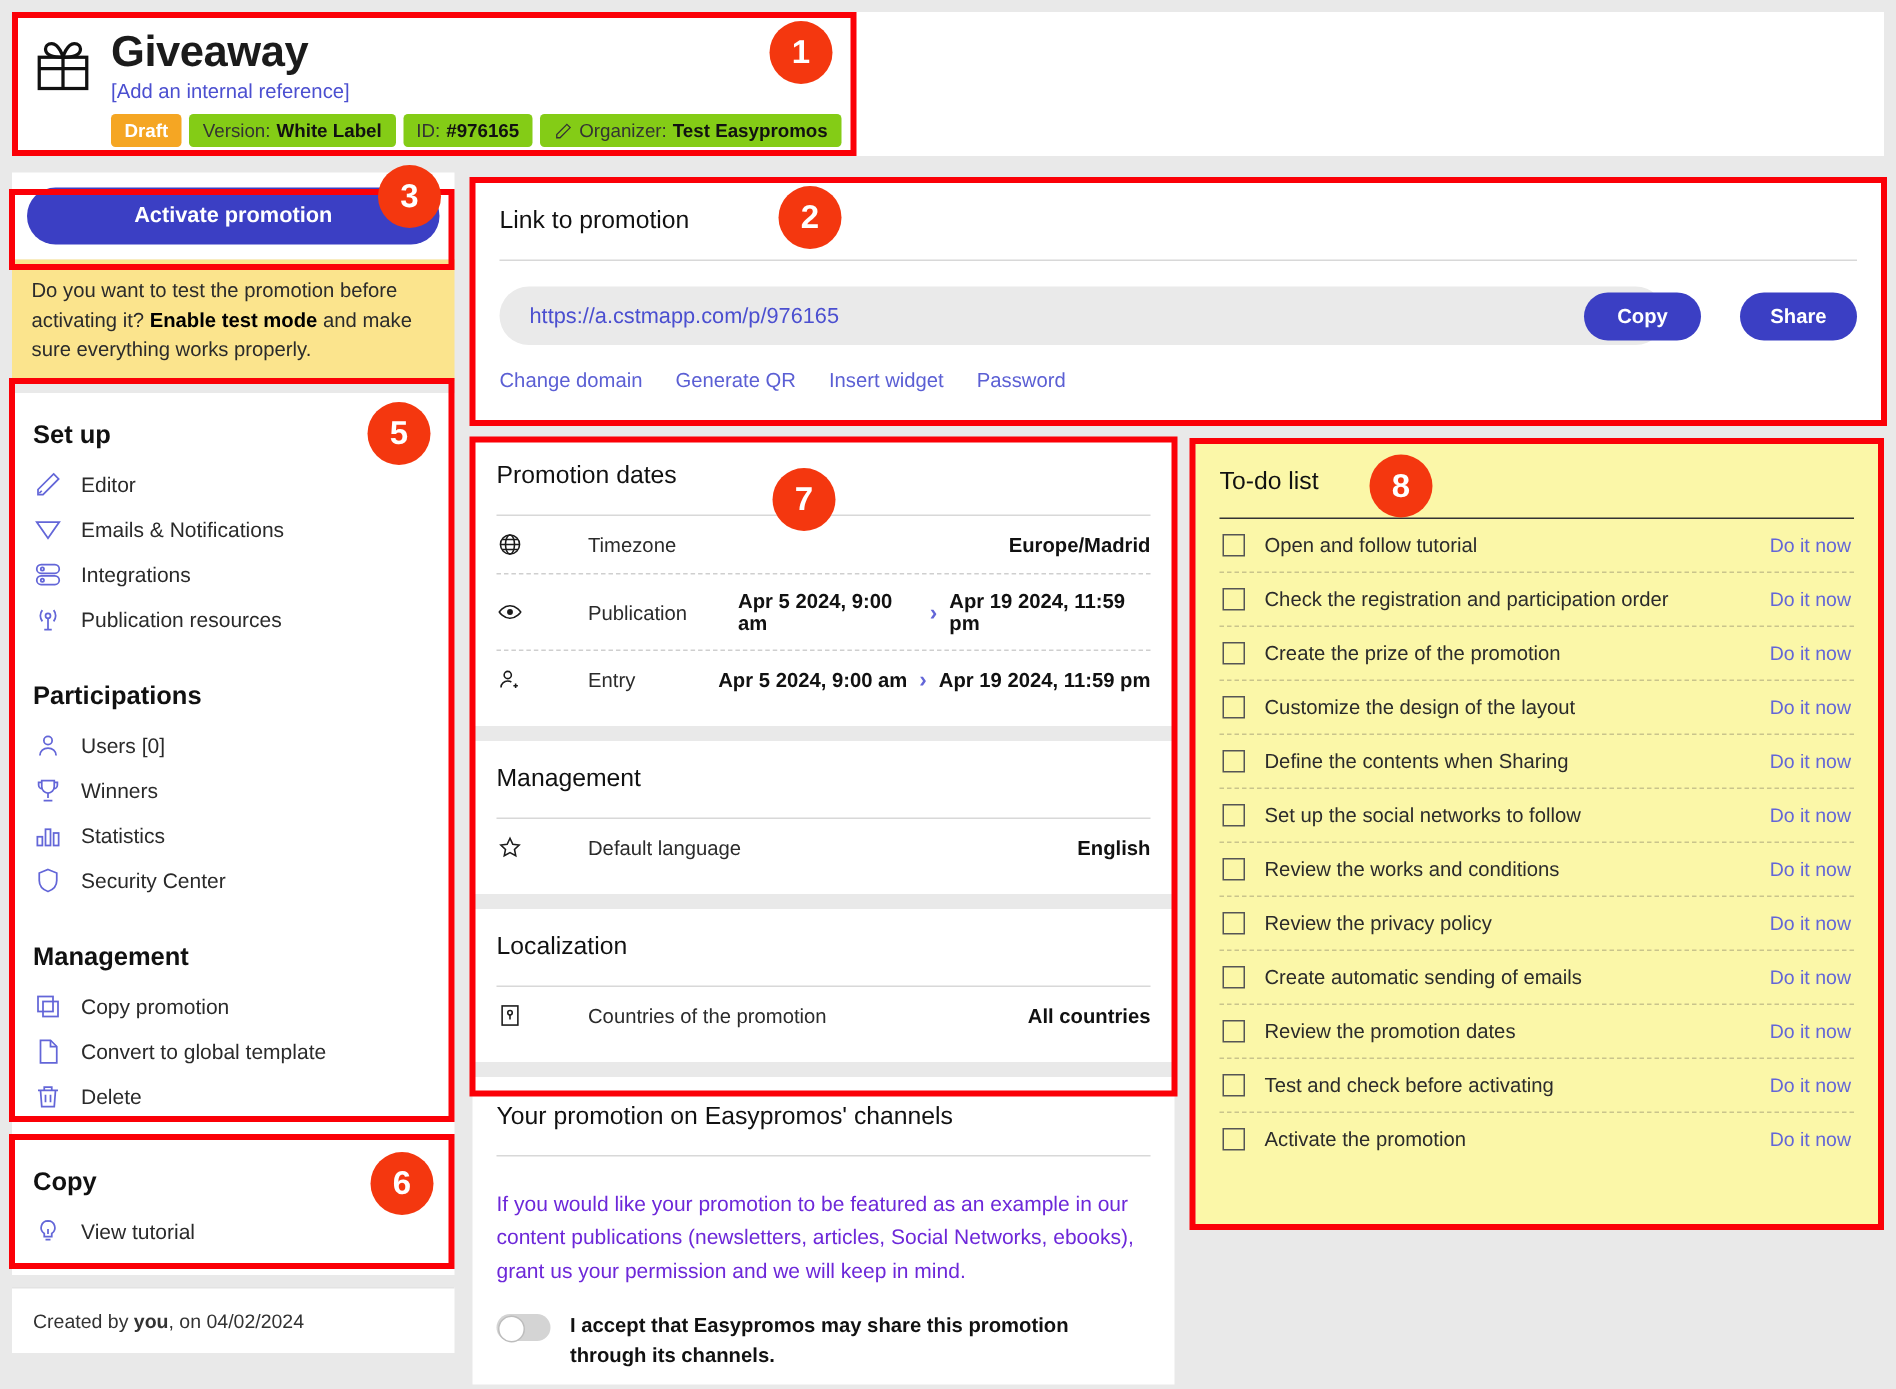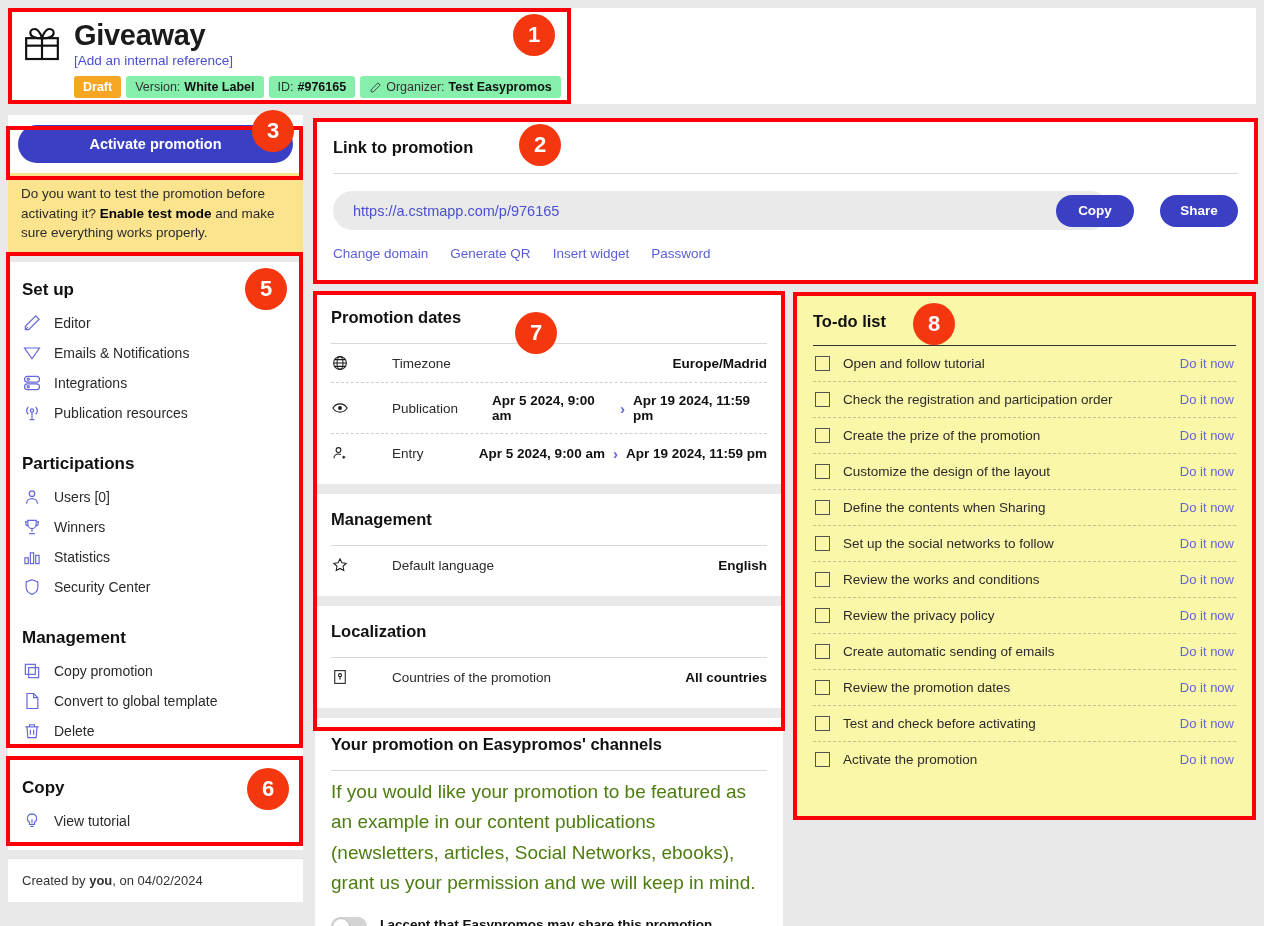--- a/index.html
+++ b/index.html
@@ -36,21 +36,21 @@
     width: 1248px; height: 96px;
     background: #fff;
     display: flex; align-items: flex-start;
     padding: 12px 14px;
   }
   .gift-icon { width: 40px; height: 40px; margin-right: 12px; margin-top: 4px; flex: none; }
   .title { font-size: 29px; font-weight: bold; letter-spacing: -0.3px; line-height: 1.05; color: #1b1b1b;}
   .int-ref { font-size: 13.5px; color: #4b4fd0; margin-top: 3px; }
   .meta-row { display: flex; gap: 5px; margin-top: 8px; align-items: stretch; }
   .chip {
-    background: #86efac; border-radius: 3px;
+    background: #84cc16; border-radius: 3px;
     font-size: 12.5px; padding: 4px 9px;
     display: flex; align-items: center; gap: 4px;
     color: #333; white-space: nowrap;
   }
   .chip b { font-weight: bold; color: #111; }
   .chip.draft { background: #f5a623; color: #fff; font-weight: bold; }
 
   
   .left-col { position: absolute; left: 8px; top: 115px; width: 295px; }
   .activate-card { background: #fff; padding: 10px; }
@@ -87,21 +87,21 @@
     font-size: 13px; color: #333;
     padding: 14px 14px;
   }
 
   
   .link-card {
     position: absolute; left: 315px; top: 120px;
     width: 941px; height: 162px;
     background: #fff; padding: 18px 18px 0 18px;
   }
-  .card-title { font-size: 16.5px; font-weight: bold; color: #111; }
+  .card-title { font-size: 16.5px; font-weight: normal; color: #111; }
   .rule { height: 1px; background: #d8d8d8; margin-top: 16px; }
   .url-row { display: flex; align-items: center; margin-top: 17px; gap: 18px; }
   .url-field {
     flex: 1; height: 39px; background: #eaeaea; border-radius: 20px;
     display: flex; align-items: center; padding: 0 20px;
     font-size: 14.5px; color: #4b4fd0;
   }
   .pill {
     height: 32px; min-width: 78px; border-radius: 16px;
     background: #3b3fc4; color: #fff; border: none;
@@ -123,21 +123,21 @@
     gap: 34px;
   }
   .row:last-child { border-bottom: none; }
   .row .ico { width: 18px; height: 18px; margin-right: 9px; flex: none; color: #1b1b1b; }
   .row .lbl { color: #2b2b2b; }
   .row .val { margin-left: auto; font-weight: bold; color: #111; }
   .daterange { margin-left: auto; display: flex; align-items: center; gap: 8px; font-weight: bold; color: #111; }
   .chev { color: #6366d8; font-size: 15px; }
 
   .chan-card { background: #fff; padding: 17px 16px 10px 16px; margin-top: 10px; }
-  .chan-body { font-size: 19px; line-height: 1.6; color: #4d7c0f; margin-top: 6px; }
+  .chan-body { font-size: 14px; line-height: 1.6; color: #6d28d9; margin-top: 20px; }
   .toggle-row { display: flex; align-items: flex-start; gap: 13px; margin-top: 16px; }
   .toggle {
     width: 36px; height: 18px; border-radius: 9px;
     background: #d4d4d4; position: relative; flex: none; margin-top: 2px; cursor: pointer;
   }
   .toggle::after {
     content: ""; position: absolute; left: 1px; top: 1px;
     width: 16px; height: 16px; border-radius: 50%;
     background: #fff; border: 1px solid #bdbdbd;
   }

